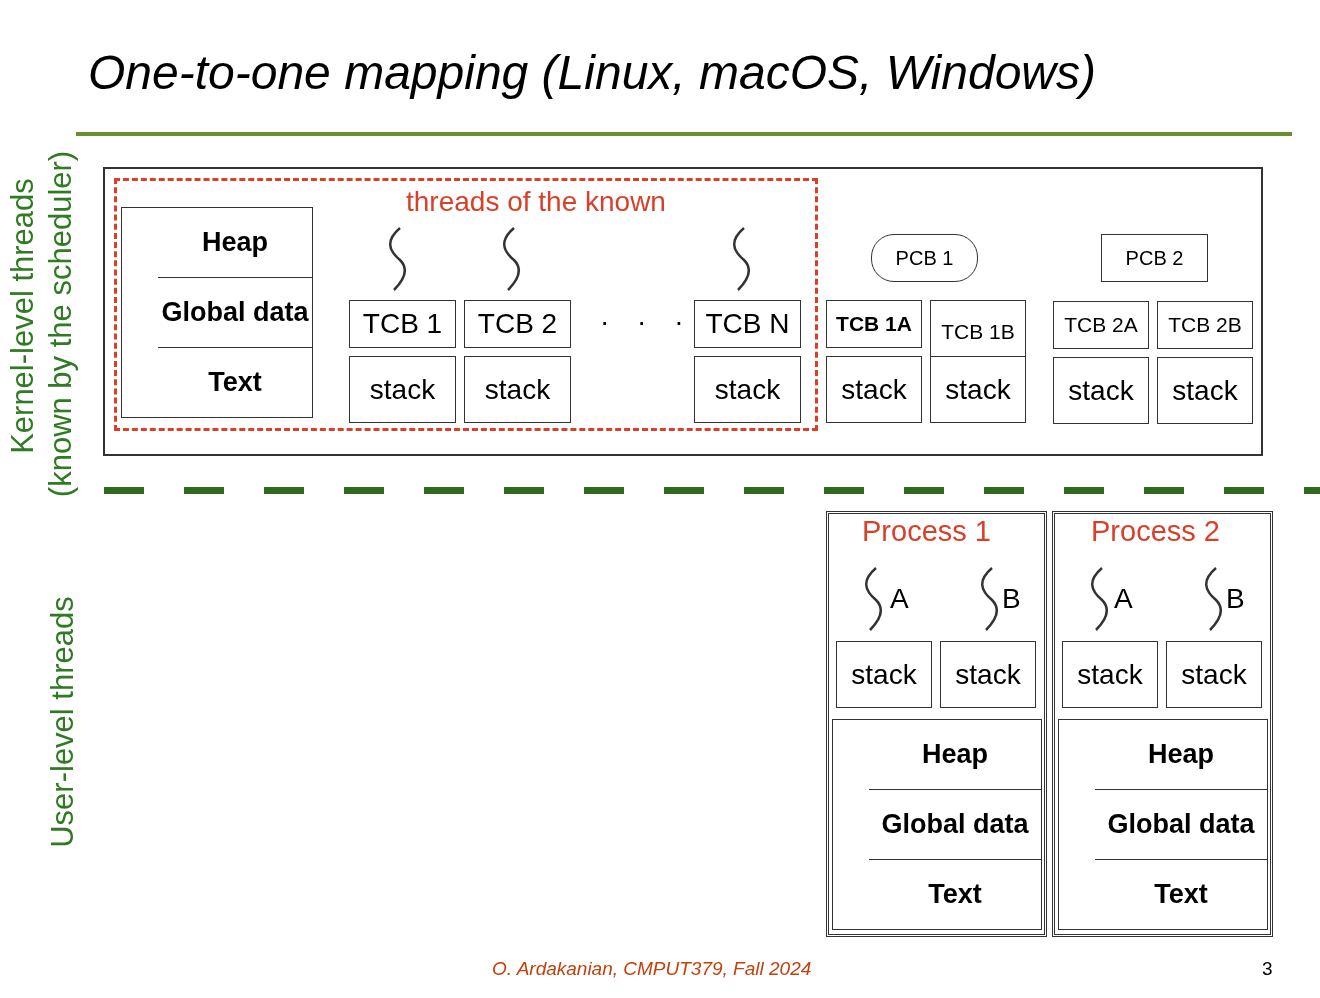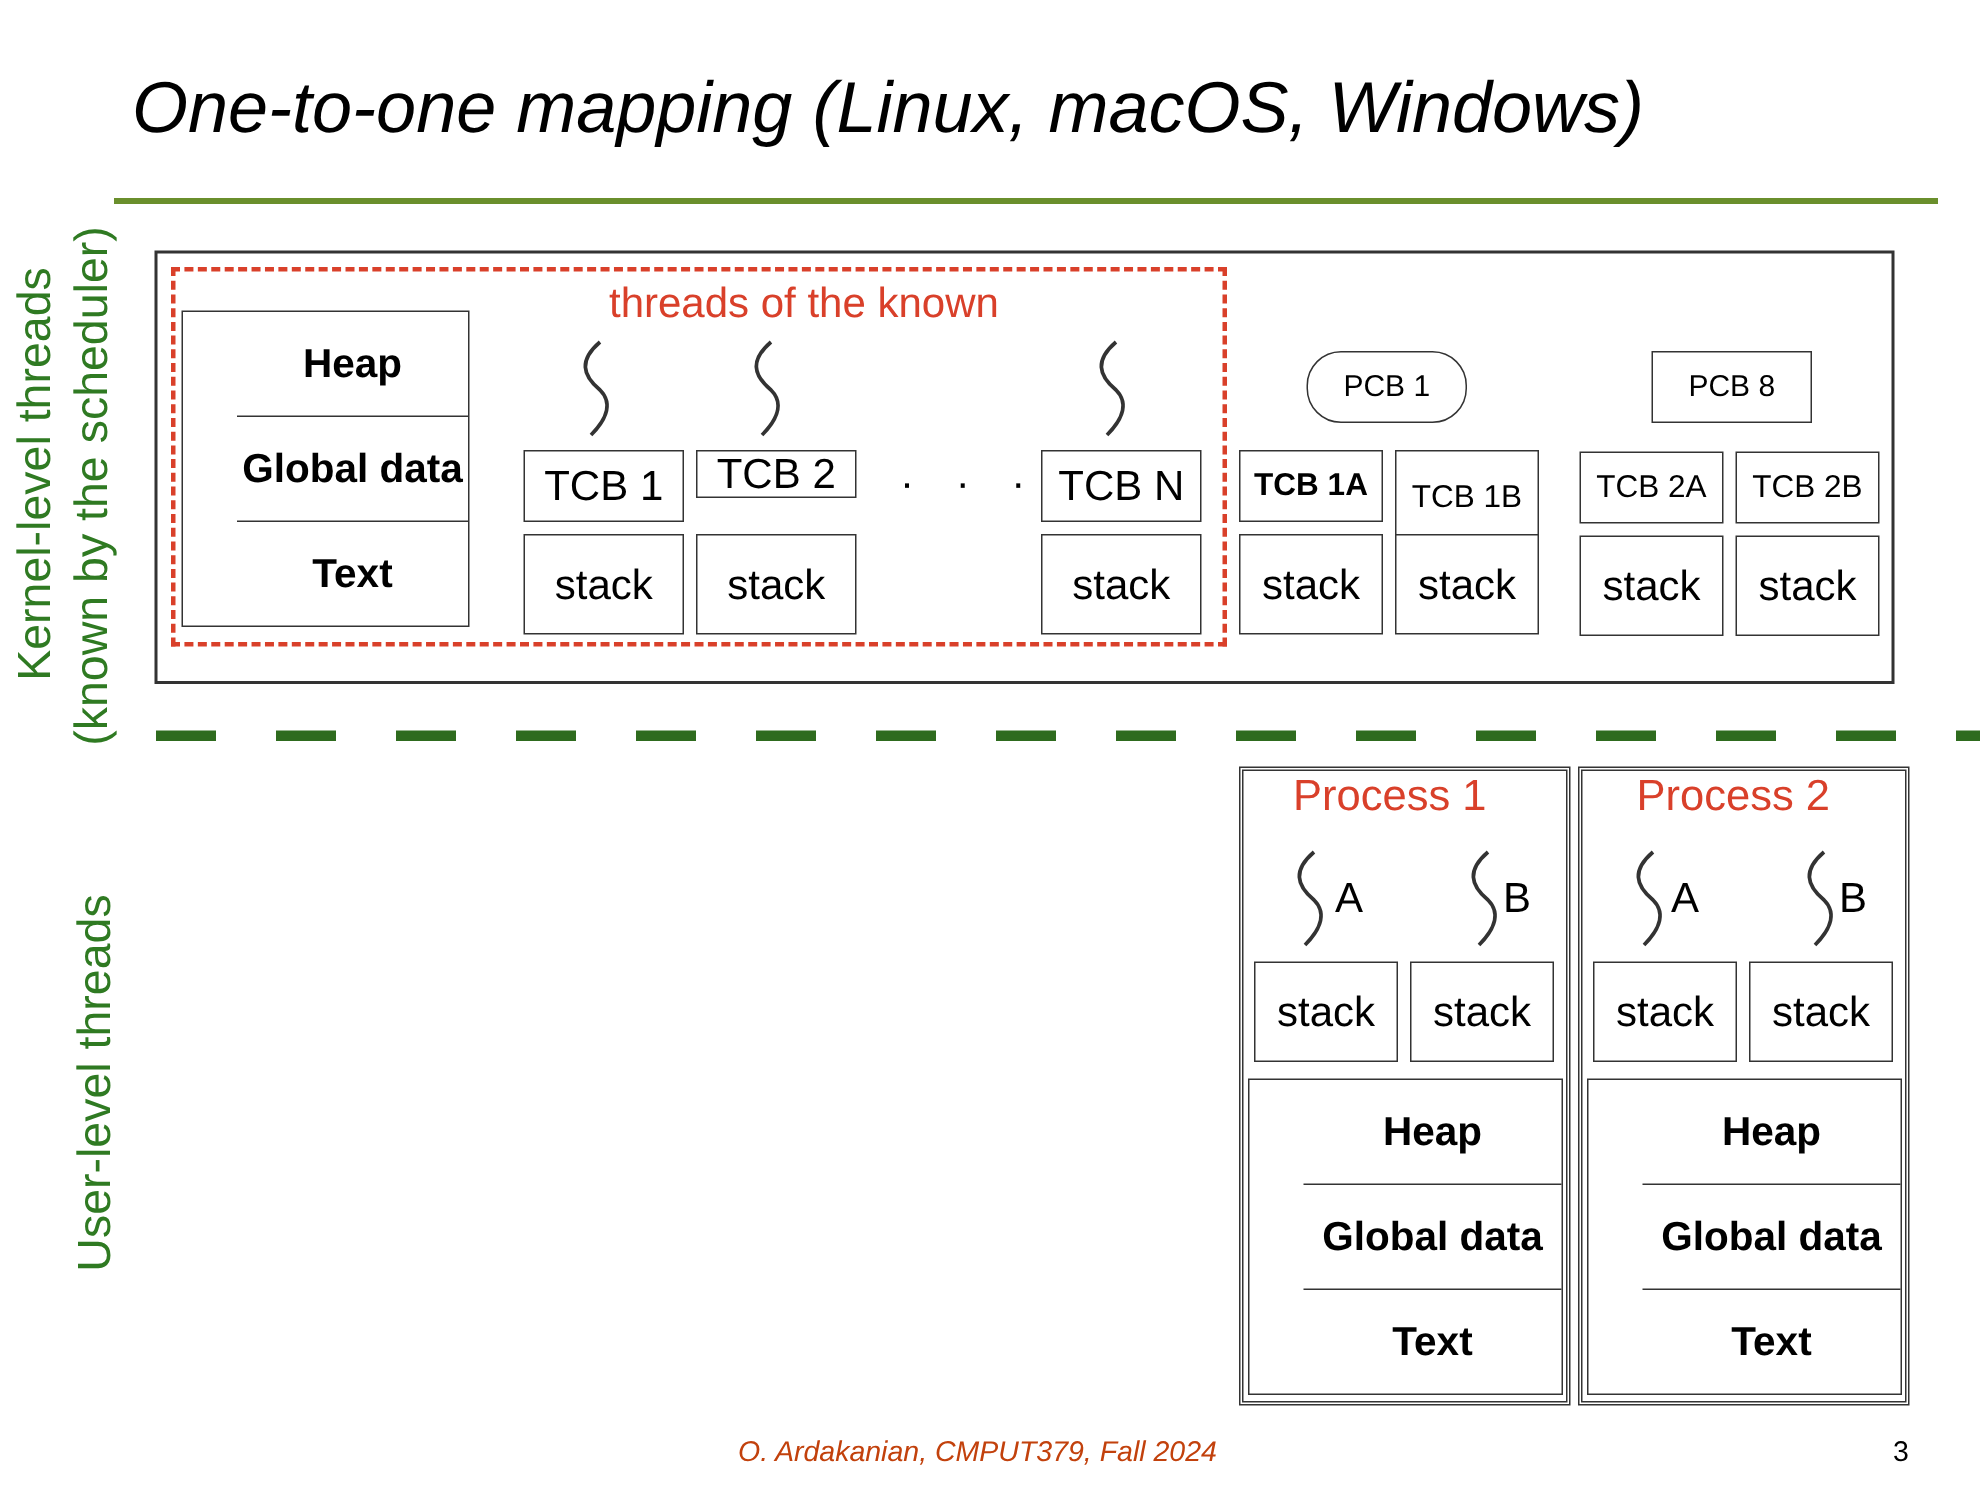--- a/index.html
+++ b/index.html
@@ -52,30 +52,30 @@
     <path d="M16 2 C2 14, 4 24, 16 34 C26 44, 18 56, 10 64" stroke="#333" stroke-width="2.5" fill="none"></path>
   </svg>
 <svg class="abs squig" style="left:498px; top:226px;" viewBox="0 0 28 66">
     <path d="M16 2 C2 14, 4 24, 16 34 C26 44, 18 56, 10 64" stroke="#333" stroke-width="2.5" fill="none"></path>
   </svg>
 <svg class="abs squig" style="left:728px; top:226px;" viewBox="0 0 28 66">
     <path d="M16 2 C2 14, 4 24, 16 34 C26 44, 18 56, 10 64" stroke="#333" stroke-width="2.5" fill="none"></path>
   </svg>
 
 <div class="abs box tcb" style="left:349px; top:300px; width:107px; height:48px;">TCB 1</div>
-<div class="abs box tcb" style="left:464px; top:300px; width:107px; height:32px;">TCB 2</div>
+<div class="abs box tcb" style="left:464px; top:300px; width:107px; height:48px;">TCB 2</div>
 <div class="abs dots" style="left:600px; top:306px;">· · ·</div>
 <div class="abs box tcb" style="left:694px; top:300px; width:107px; height:48px;">TCB N</div>
 
 <div class="abs box stack" style="left:349px; top:356px; width:107px; height:67px;">stack</div>
 <div class="abs box stack" style="left:464px; top:356px; width:107px; height:67px;">stack</div>
 <div class="abs box stack" style="left:694px; top:356px; width:107px; height:67px;">stack</div>
 
 <div class="abs box pcb" style="left:871px; top:234px; width:107px; height:48px;border-radius:23px;">PCB 1</div>
-<div class="abs box pcb" style="left:1101px; top:234px; width:107px; height:48px;">PCB 8</div>
+<div class="abs box pcb" style="left:1101px; top:234px; width:107px; height:48px;">PCB 2</div>
 
 <div class="abs box tcb-small" style="left:826px; top:300px; width:96px; height:48px;font-weight:bold;">TCB 1A</div>
 <div class="abs box tcb-small" style="left:930px; top:300px; width:96px; height:63px;">TCB 1B</div>
 <div class="abs box tcb-small" style="left:1053px; top:301px; width:96px; height:48px;">TCB 2A</div>
 <div class="abs box tcb-small" style="left:1157px; top:301px; width:96px; height:48px;">TCB 2B</div>
 
 <div class="abs box stack" style="left:826px; top:356px; width:96px; height:67px;">stack</div>
 <div class="abs box stack" style="left:930px; top:356px; width:96px; height:67px;">stack</div>
 <div class="abs box stack" style="left:1053px; top:357px; width:96px; height:67px;">stack</div>
 <div class="abs box stack" style="left:1157px; top:357px; width:96px; height:67px;">stack</div>

